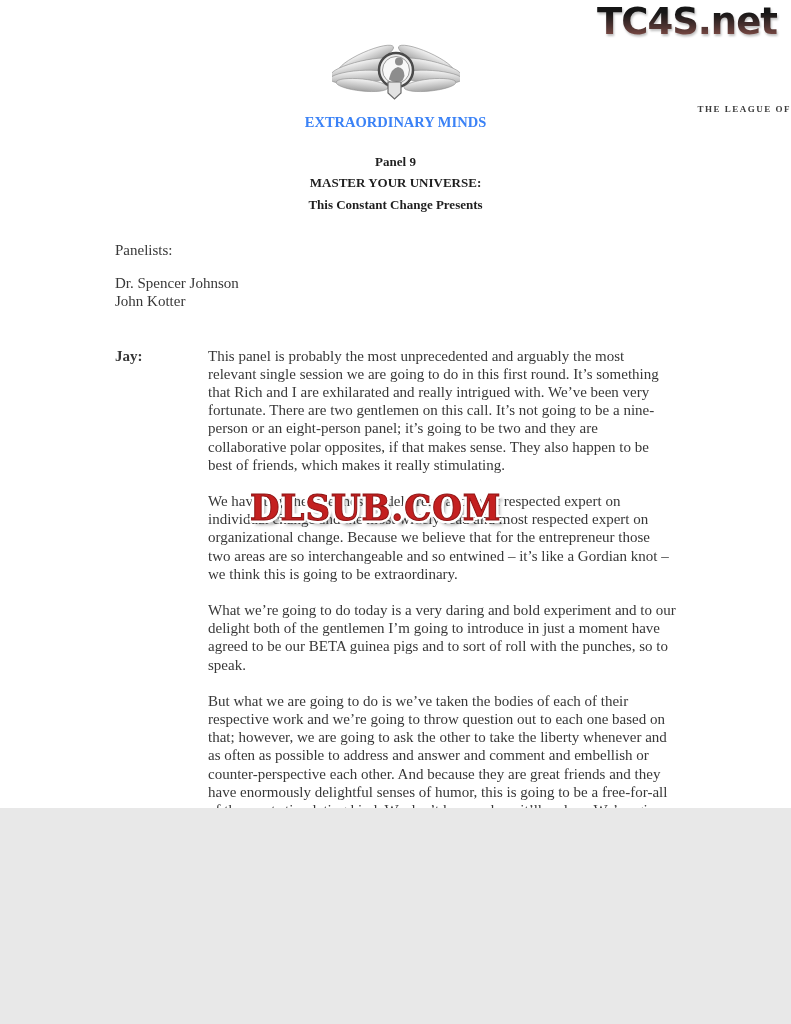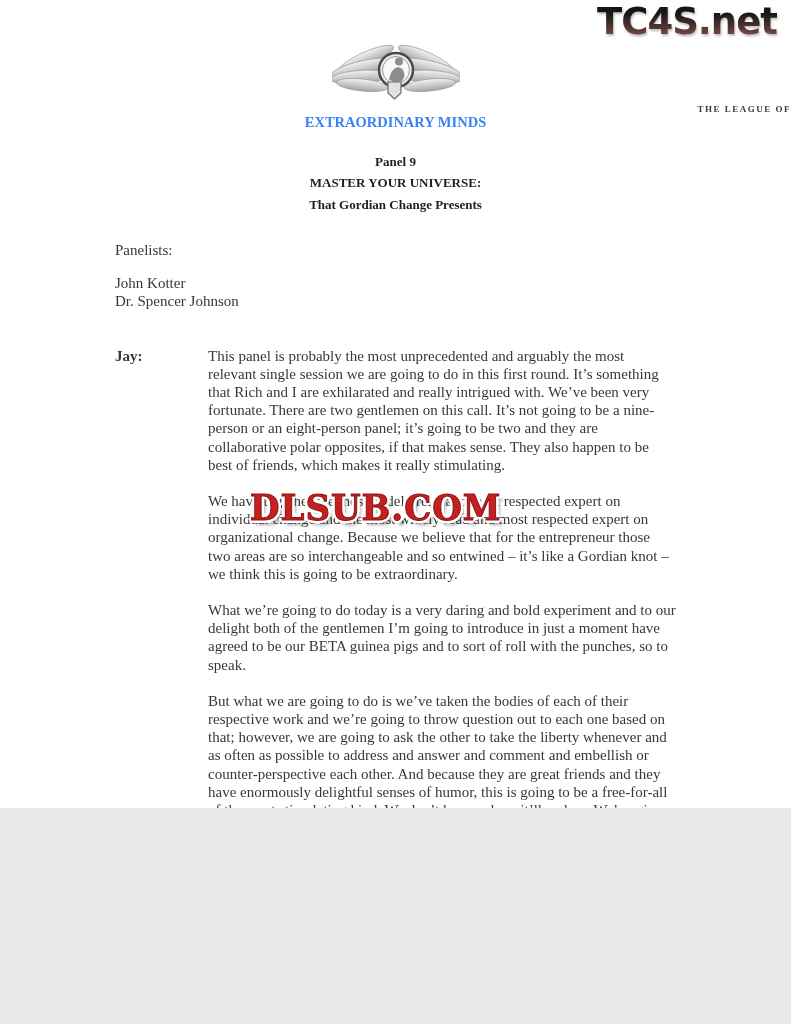--- a/index.html
+++ b/index.html
@@ -135,27 +135,27 @@
         <path d="M56 40 h13 v11 l-6.5 6 -6.5 -6 z" fill="#e2e2e2" stroke="#6a6a6a" stroke-width="1.2"></path>
       </svg>
     </span>
     <div class="logo-line1">THE LEAGUE OF</div>
     <div class="logo-line2">EXTRAORDINARY MINDS</div>
   </div>
 
   <div class="title-block">
     <div>Panel 9</div>
     <div>MASTER YOUR UNIVERSE:</div>
-    <div>That Gordian Change Presents</div>
+    <div>This Constant Change Presents</div>
   </div>
 
   <div class="panelists">
     <div class="heading">Panelists:</div>
+    <div>Dr. Spencer Johnson</div>
     <div>John Kotter</div>
-    <div>Dr. Spencer Johnson</div>
   </div>
 
   <div class="transcript">
     <div class="speaker">Jay:</div>
     <div class="paragraphs">
       <p>This panel is probably the most unprecedented and arguably the most relevant single session we are going to do in this first round.  It’s something that Rich and I are exhilarated and really intrigued with.  We’ve been very fortunate.  There are two gentlemen on this call.  It’s not going to be a nine-person or an eight-person panel; it’s going to be two and they are collaborative polar opposites, if that makes sense.  They also happen to be best of friends, which makes it really stimulating.</p>
       <p>We have together the most widely read and most respected expert on individual change and the most widely read and most respected expert on organizational change.  Because we believe that for the entrepreneur those two areas are so interchangeable and so entwined – it’s like a Gordian knot – we think this is going to be extraordinary.</p>
       <p>What we’re going to do today is a very daring and bold experiment and to our delight both of the gentlemen I’m going to introduce in just a moment have agreed to be our BETA guinea pigs and to sort of roll with the punches, so to speak.</p>
       <p>But what we are going to do is we’ve taken the bodies of each of their respective work and we’re going to throw question out to each one based on that; however, we are going to ask the other to take the liberty whenever and as often as possible to address and answer and comment and embellish or counter-perspective each other.  And because they are great friends and they have enormously delightful senses of humor, this is going to be a free-for-all of the most stimulating kind.  We don’t know where it’ll end up.  We’ve given them latitude if they want to turn the tables and ask each other questions and Rich and I will try to occasionally, if they’ll allow us, insinuate our bad selves.</p>
     </div>

